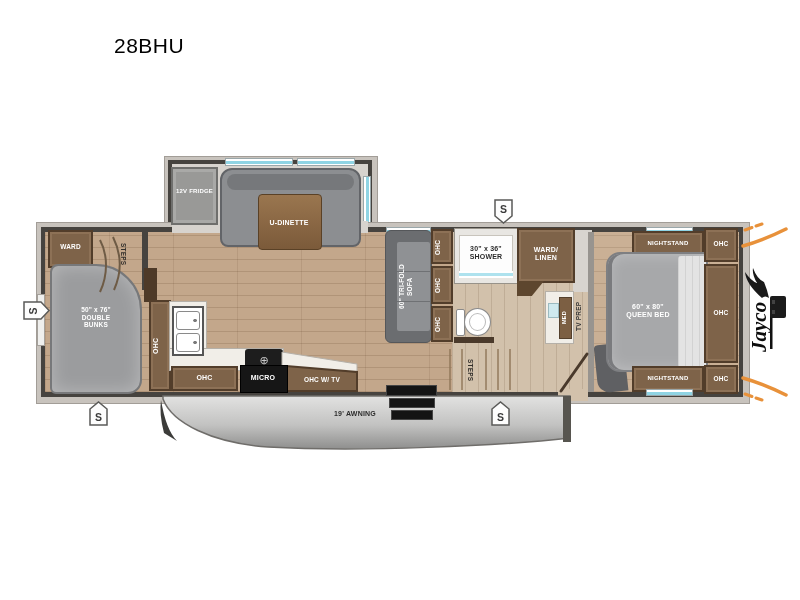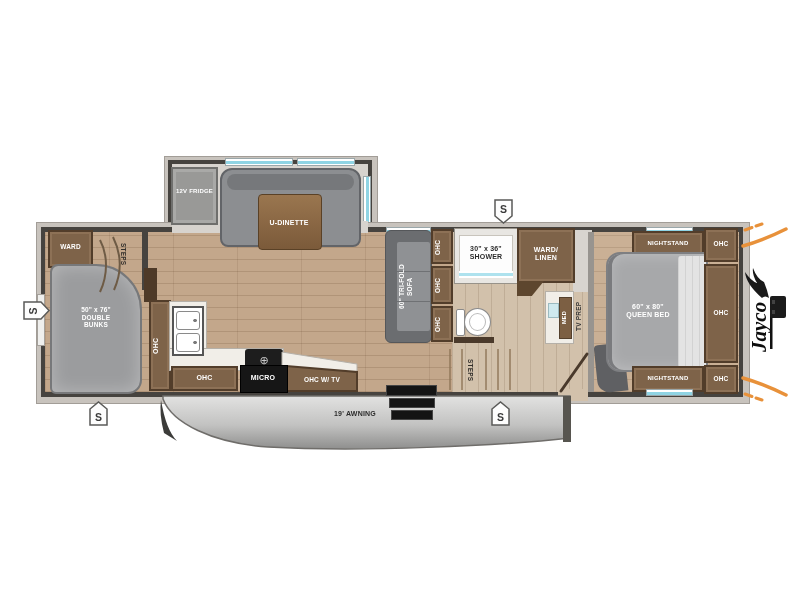--- a/index.html
+++ b/index.html
@@ -23,20 +23,21 @@
         background-image:repeating-linear-gradient(90deg,rgba(95,70,45,.16) 0 1px,transparent 1px 13px);}
   .win{background:linear-gradient(180deg,#ffffff 0 2px,#8fd4e4 2px 5px,#ffffff 5px);border:1px solid #9aa7aa;box-sizing:border-box;}
   .winv{background:linear-gradient(90deg,#ffffff 0 2px,#8fd4e4 2px 5px,#ffffff 5px);border:1px solid #9aa7aa;box-sizing:border-box;}
   .flex{display:flex;align-items:center;justify-content:center;}
 </style>
 </head>
 <body>
 
 <div id="stage">
 
+  <div class="lbl dk" style="left:114px;top:34px;width:120px;text-align:left;font-size:21px;font-weight:normal;color:#000;letter-spacing:.5px;">28BHU</div>
 
   <div class="abs" style="left:164px;top:156px;width:212px;height:76px;background:#c8c3bd;border:1px solid #a29d97;"></div>
   <div class="abs" style="left:168px;top:160px;width:204px;height:72px;background:#46433f;"></div>
   <div class="abs" style="left:172px;top:164px;width:196px;height:64px;background:#d7d3ce;"></div>
   <div class="abs win" style="left:225px;top:158px;width:68px;height:8px;"></div>
   <div class="abs win" style="left:297px;top:158px;width:58px;height:8px;"></div>
   <div class="abs winv" style="left:363px;top:176px;width:8px;height:48px;"></div>
 
   <div class="abs" style="left:36px;top:222px;width:712px;height:180px;background:#c8c3bd;border:1px solid #a29d97;"></div>
   <div class="abs" style="left:41px;top:227px;width:702px;height:170px;background:#46433f;"></div>

